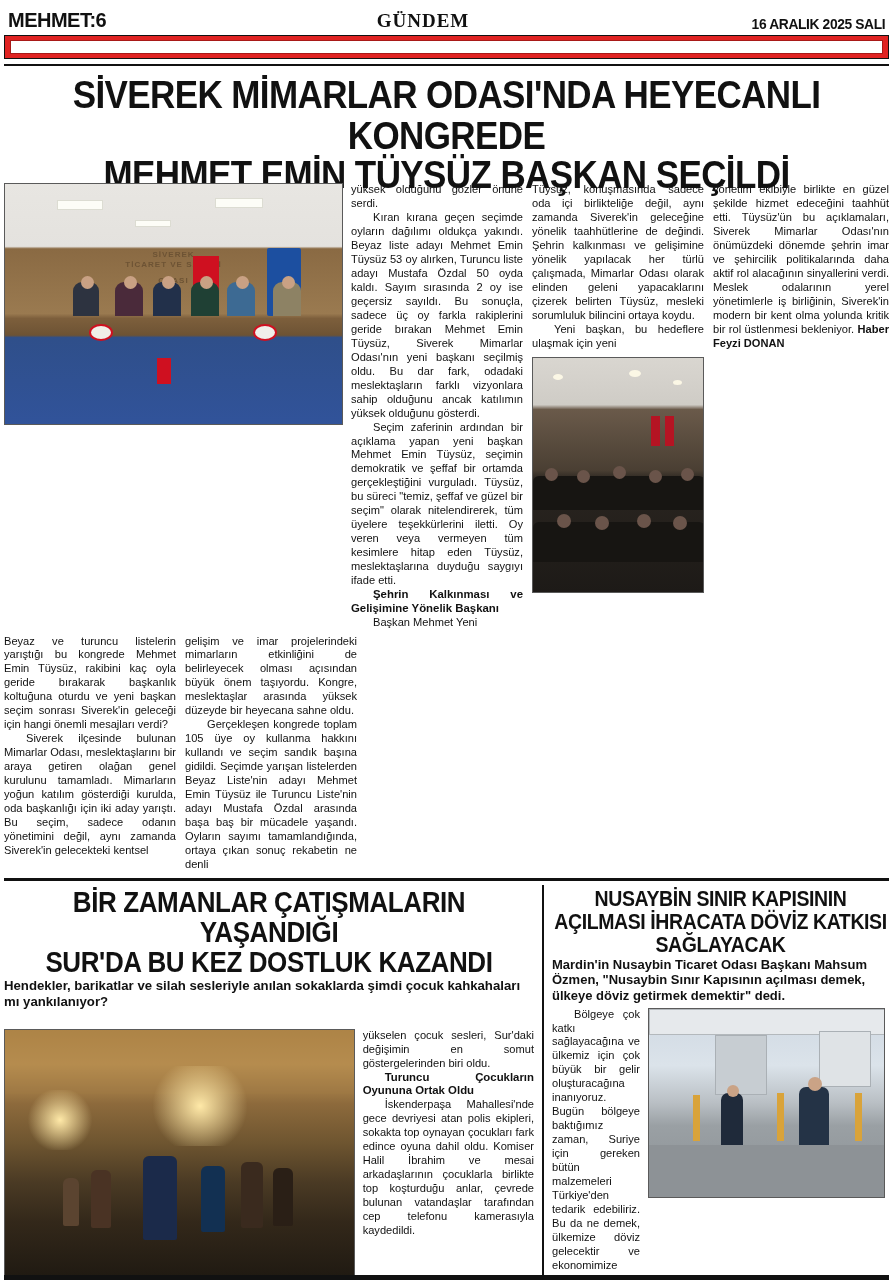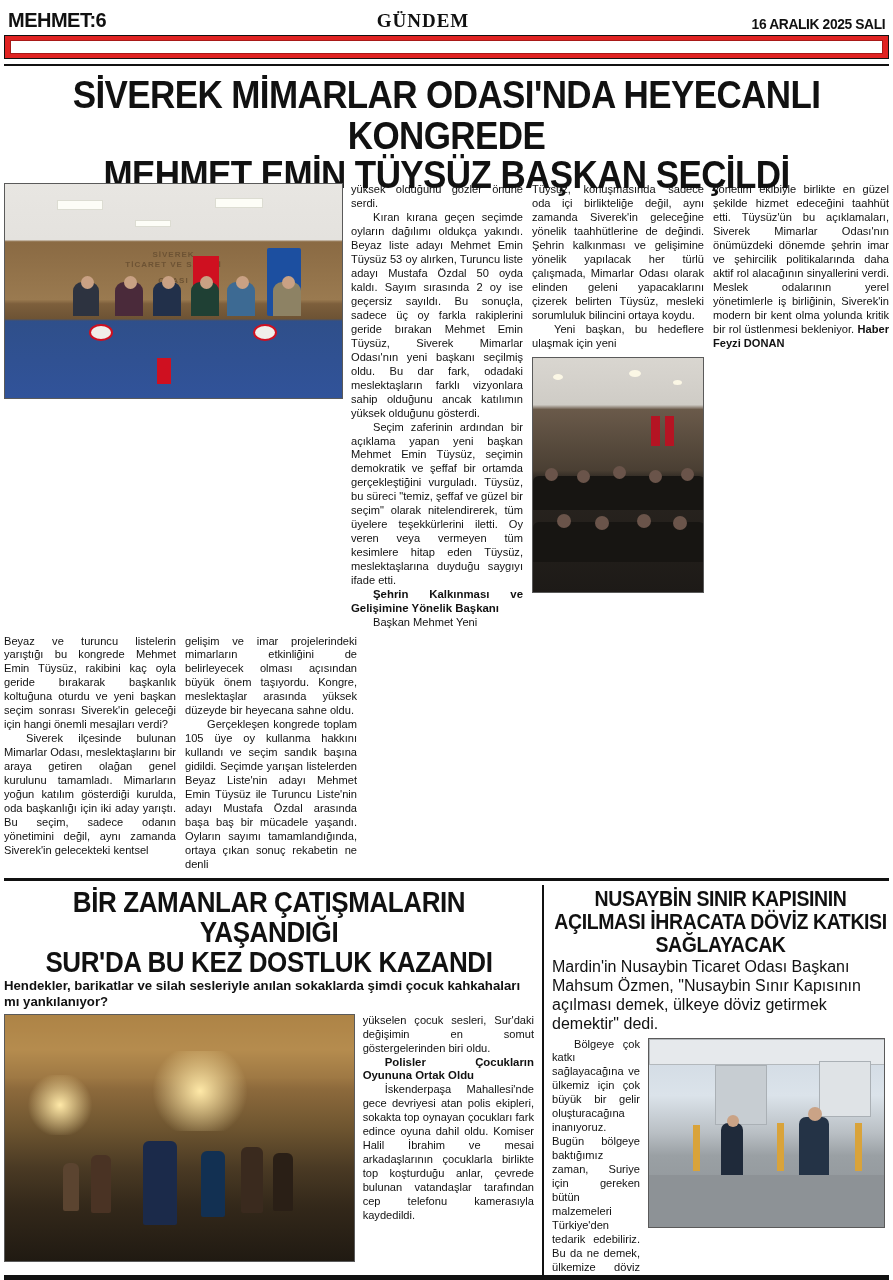--- a/index.html
+++ b/index.html
@@ -93,38 +93,38 @@
   .lower-left { width: 540px; padding-right: 8px; border-right: 2px solid #111; }
   .lower-right { width: 345px; padding-left: 8px; }
 
   .headline-sec {
     text-align: center; font-weight: bold; line-height: 1.04;
     font-size: 26px; letter-spacing: -0.4px; padding: 2px 0 0 0;
     transform: scaleY(1.12); transform-origin: top center;
   }
   .headline-sec3 { font-size: 19.5px; }
   .standfirst2 {
-    font-weight: bold; font-size: 13.2px; line-height: 1.2; padding: 10px 0 4px 0;
+    font-weight: bold; font-size: 13.2px; line-height: 1.2; padding: 10px 0 19px 0;
   }
   .standfirst3 {
-    font-weight: normal; font-size: 16px; line-height: 1.2; padding: 9px 0 4px 0;
+    font-weight: bold; font-size: 13px; line-height: 1.2; padding: 9px 0 4px 0;
   }
 
   .a2-top { display: flex; gap: 8px; }
   .a2-photo { width: 352px; }
   .a2-col { width: 172px; }
 
   .a3-top { display: flex; gap: 8px; }
   .a3-col { width: 88px; }
   .a3-photo { width: 237px; }
 
   .footer-bar { position: absolute; left: 4px; right: 4px; bottom: 0; height: 5px; background: #111; }
 
   
-  .ph-meeting { height: 216px; background:
+  .ph-meeting { height: 242px; background:
       linear-gradient(180deg,#e8e6e2 0%, #e4e2de 26%, #8a6a43 27%, #9a7a50 54%, #7d5f3c 56%, #6d5334 63%, #2f4f8a 64%, #31539a 100%);
   }
   .ph-meeting .ceil-light { position:absolute; background:#fdfdf7; border:1px solid #dcdcd2; }
   .ph-meeting .flagTR { position:absolute; background:#cf1020; }
   .ph-meeting .banner { position:absolute; background:#1c4fa0; border-radius:2px; }
   .ph-meeting .person { position:absolute; background:#2d3340; border-radius:9px 9px 0 0; }
   .ph-meeting .head { position:absolute; background:#c9a184; border-radius:50%; }
   .ph-meeting .logo { position:absolute; background:#f0efe9; border-radius:50%; border:2px solid #cf1020; }
   .ph-meeting .wall-txt { position:absolute; color:#6d5334; font-weight:bold; font-size:8px; letter-spacing:1px; text-align:center; width:100%; }
 
@@ -284,21 +284,21 @@
             <div class="kid" style="left:196px;top:136px;width:24px;height:66px;background:#123052;"></div>
             <div class="kid2" style="left:236px;top:132px;width:22px;height:66px;"></div>
             <div class="kid2" style="left:268px;top:138px;width:20px;height:58px;background:#2a1f16;"></div>
             <div class="kid2" style="left:86px;top:140px;width:20px;height:58px;background:#4a3324;"></div>
             <div class="kid2" style="left:58px;top:148px;width:16px;height:48px;background:#5b4430;"></div>
 
           </div>
         </div>
         <div class="col a2-col">
           <p class="noind">yükselen çocuk sesleri, Sur'daki değişimin en somut göstergelerinden biri oldu.</p>
-          <p class="subhead">Polisler Çocukların Oyununa Ortak Oldu</p>
+          <p class="subhead">Turuncu Çocukların Oyununa Ortak Oldu</p>
           <p>İskenderpaşa Mahallesi'nde gece devriyesi atan polis ekipleri, sokakta top oynayan çocukları fark edince oyuna dahil oldu. Komiser Halil İbrahim ve mesai arkadaşlarının çocuklarla birlikte top koşturduğu anlar, çevrede bulunan vatandaşlar tarafından cep telefonu kamerasıyla kaydedildi.</p>
 
         </div>
       </div>
 
     </div>
 
     <div class="lower-right">
       <div class="headline-sec headline-sec3">
         <div>NUSAYBİN SINIR KAPISININ</div>

